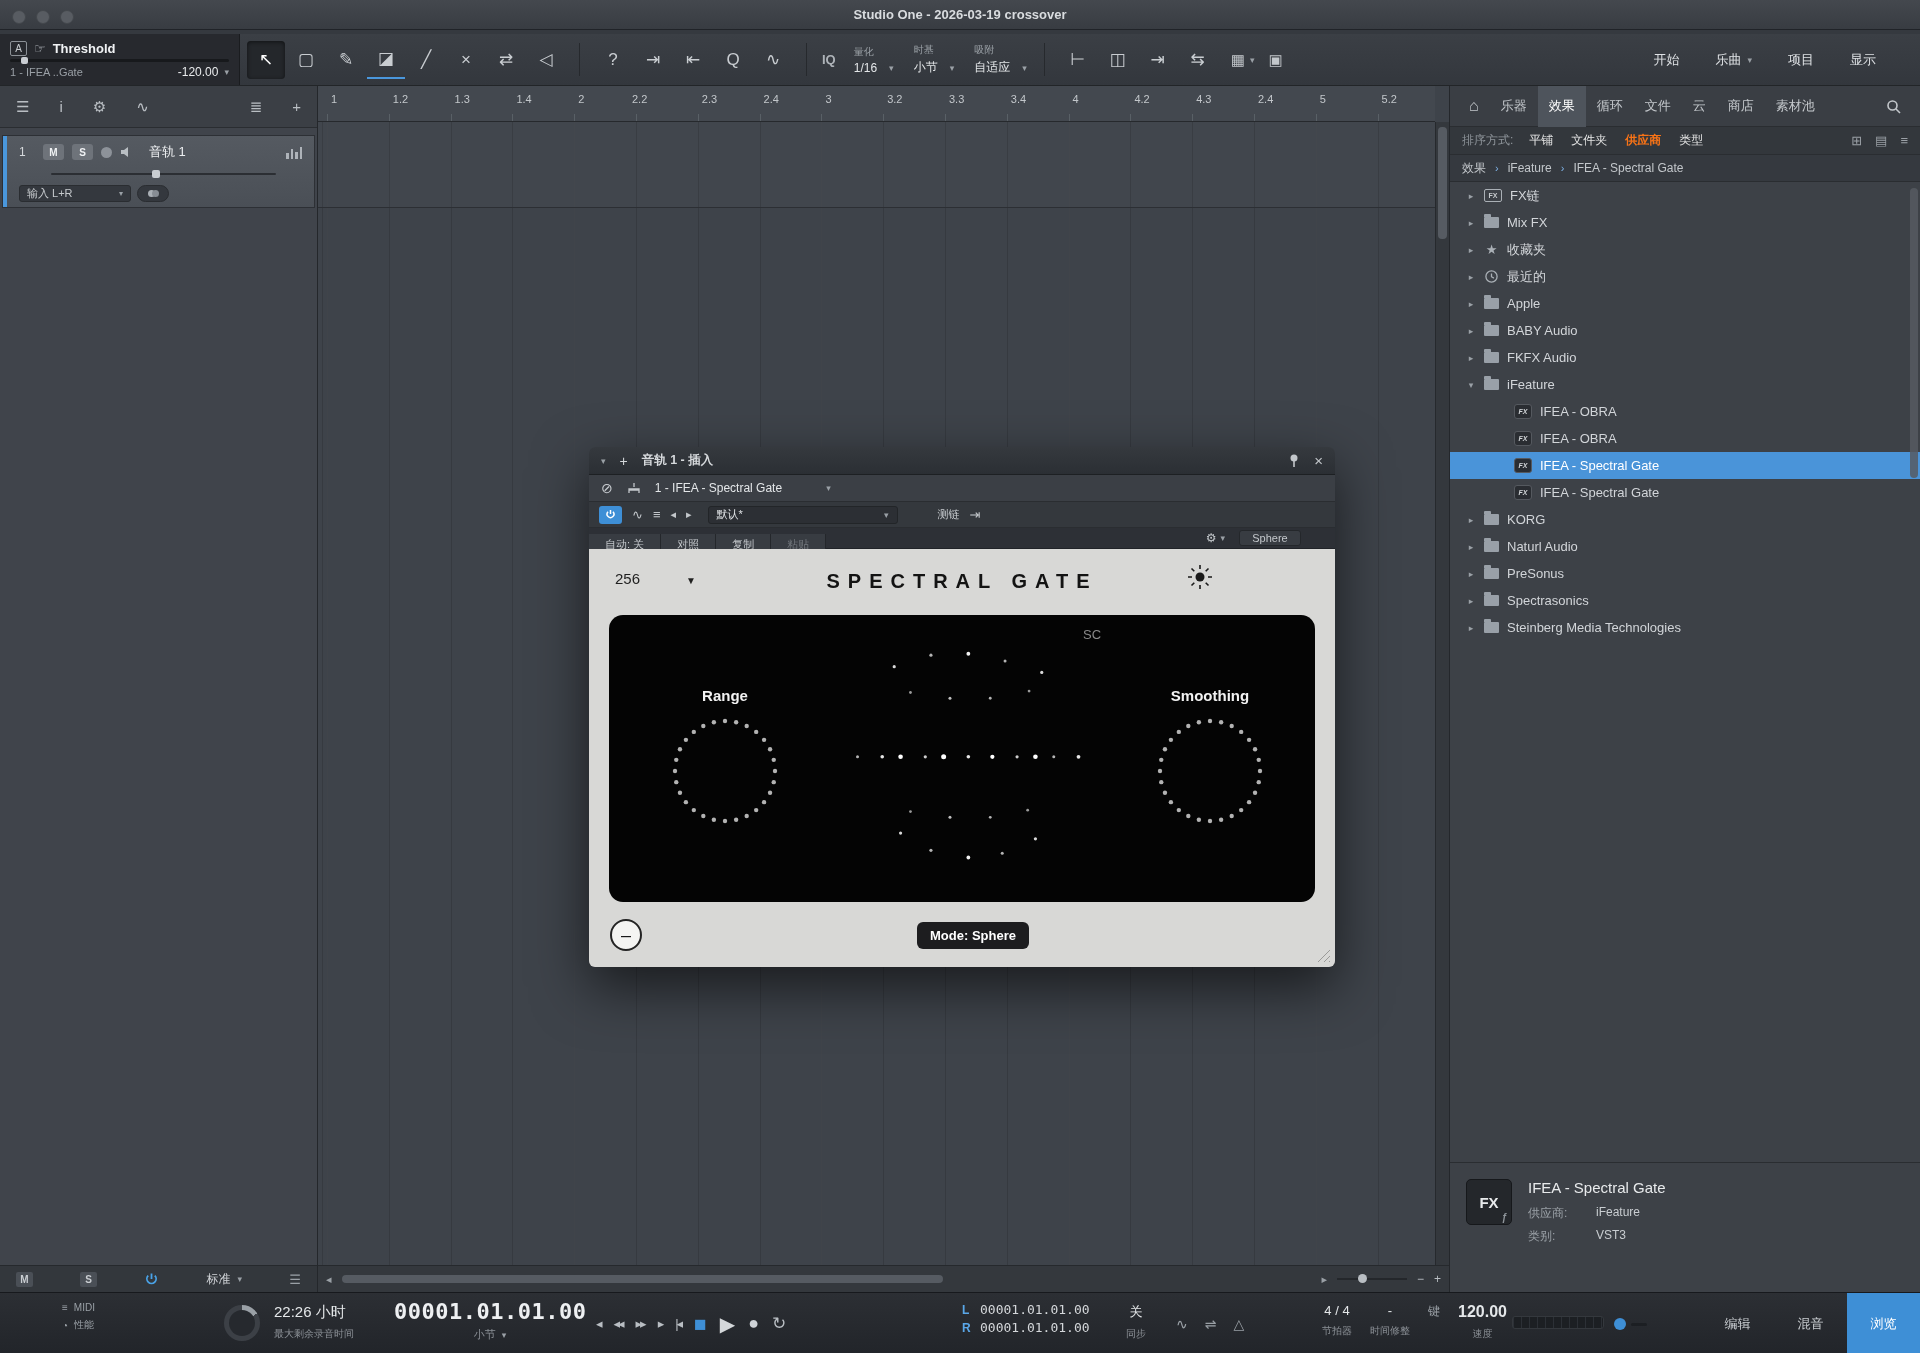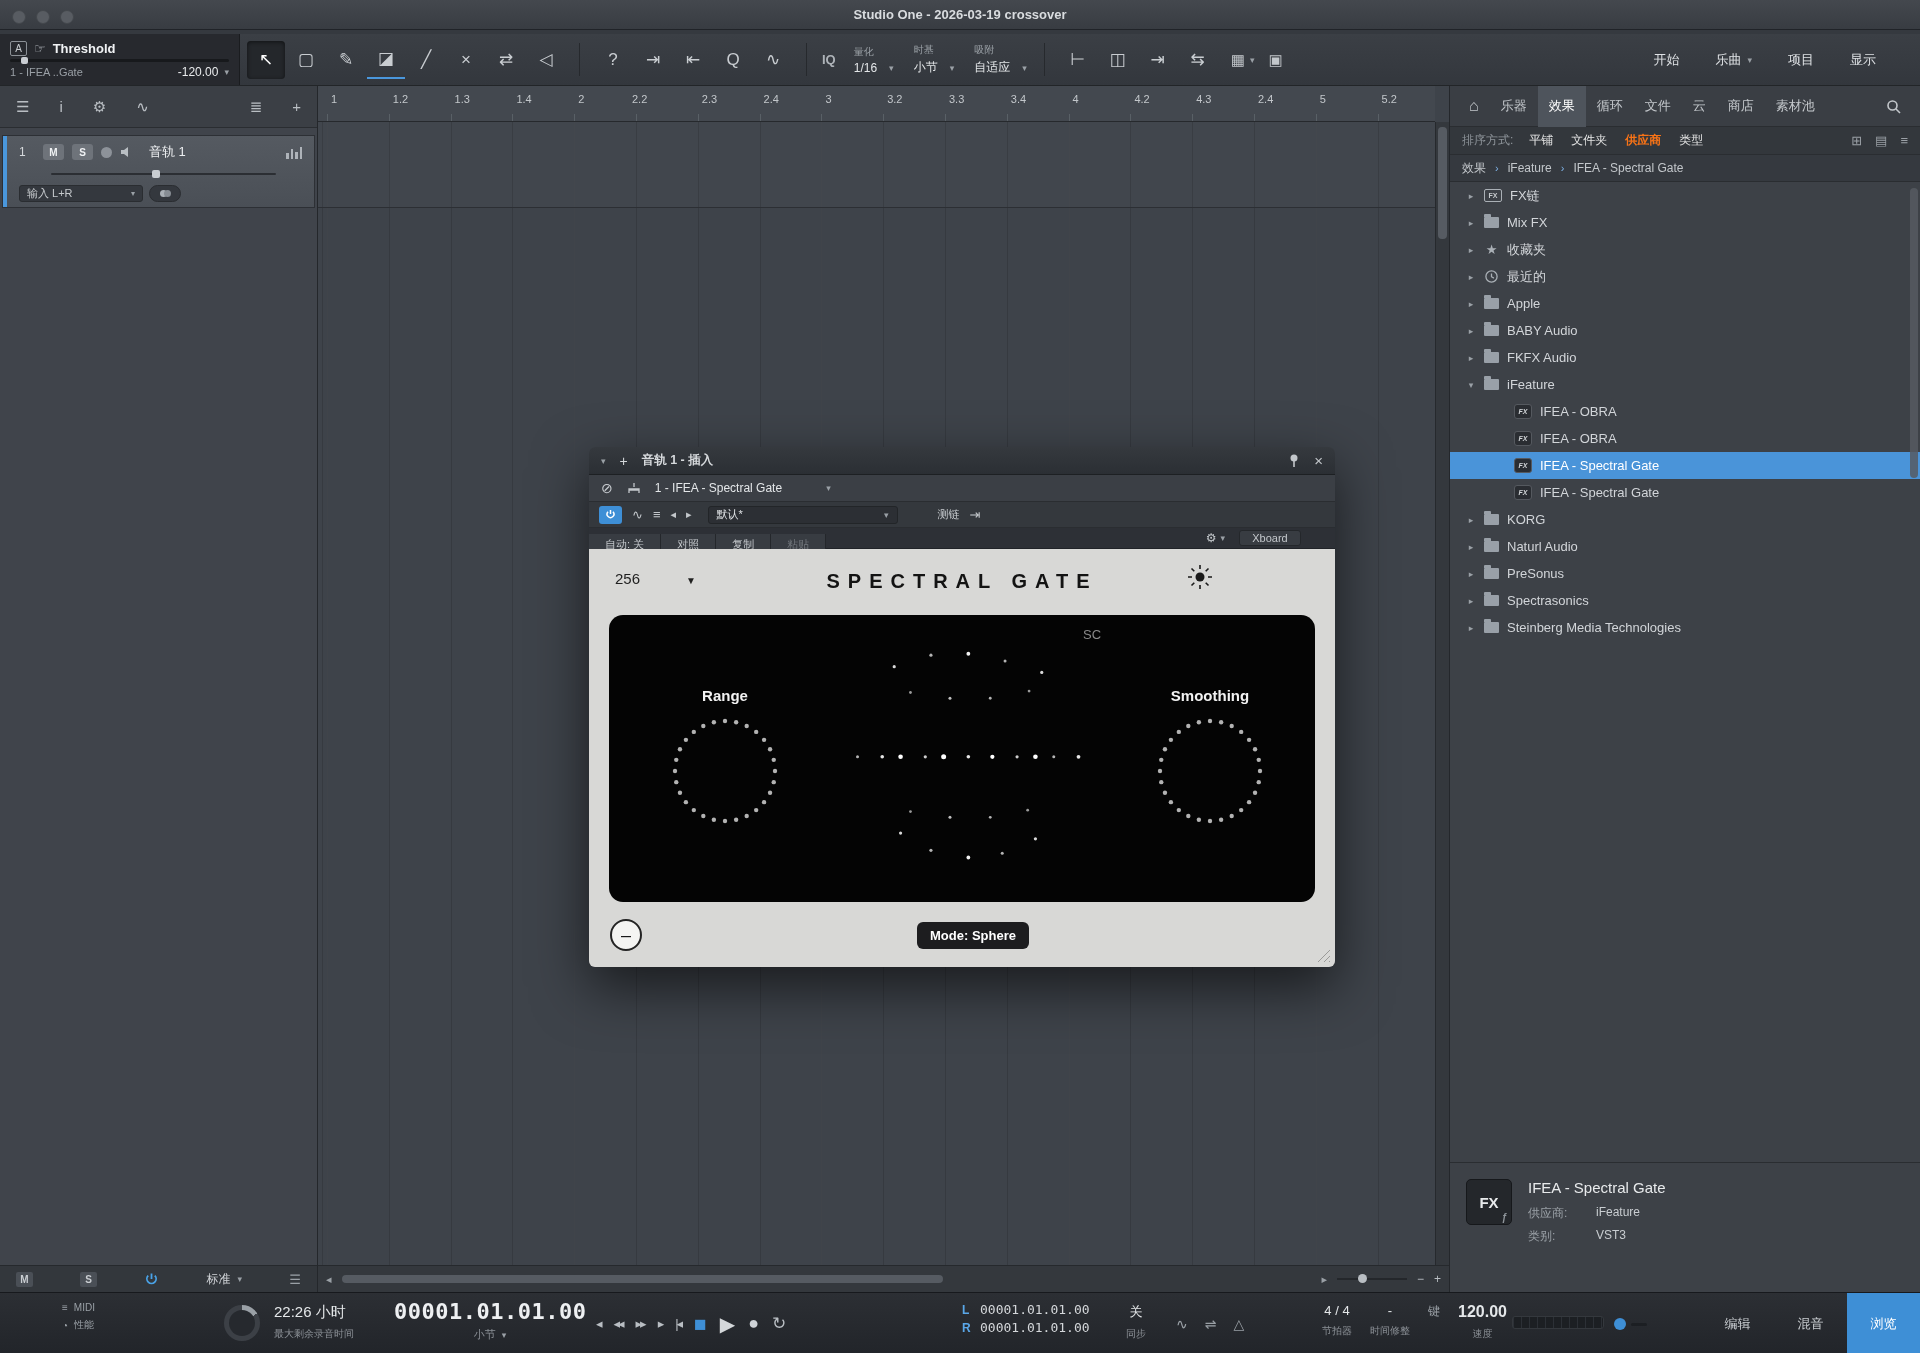--- a/index.html
+++ b/index.html
@@ -55,21 +55,21 @@
   .th-rec { width:11px; height:11px; border-radius:50%; background:#8d9299; }
   .th-name { color:#eceef0; font-size:13px; margin-left:6px; }
   .th-meter { margin-left:auto; margin-right:12px; display:flex; gap:2px; align-items:flex-end; height:13px; }
   .th-meter i { width:2.5px; background:#aeb3b9; display:block; }
   .th-meter i:nth-child(1){height:6px} .th-meter i:nth-child(2){height:10px}
   .th-meter i:nth-child(3){height:7px} .th-meter i:nth-child(4){height:12px}
   .th-fader { height:13px; padding:5px 38px 0 48px; }
   .th-fader .line { position:relative; height:2px; background:#2b2e33; border-radius:1px; }
   .th-fader .handle { position:absolute; left:45%; top:-3px; width:8px; height:8px; background:#c9cdd2; border-radius:2px; }
   .th-r3 { display:flex; align-items:center; gap:6px; padding:4px 10px 0 16px; }
-  .th-input { width:124px; height:17px; background:#34383e; border:1px solid #2a2d31; border-radius:3px; display:flex; align-items:center; padding:0 7px; color:#c6cacd; font-size:11px; }
+  .th-input { width:112px; height:17px; background:#34383e; border:1px solid #2a2d31; border-radius:3px; display:flex; align-items:center; padding:0 7px; color:#c6cacd; font-size:11px; }
   .th-input .caret-sm { margin-left:auto; font-size:8px; }
   .th-stereo { width:32px; height:17px; background:#34383e; border:1px solid #2a2d31; border-radius:9px; display:flex; align-items:center; justify-content:center; }
   .th-stereo i { width:7px; height:7px; border-radius:50%; background:#aab0b6; display:block; }
   .th-stereo i+i { margin-left:-3px; background:#878d94; }
   .lp-bottom { position:absolute; left:0; right:0; bottom:0; height:27px; background:#33373c; border-top:1px solid #26292d; display:flex; align-items:center; justify-content:space-between; padding:0 16px; }
   .lpb-btn { width:17px; height:15px; background:#4a4f56; border-radius:2px; color:#c9cdd1; font-size:10px; font-weight:bold; display:flex; align-items:center; justify-content:center; }
   .lpb-mode { color:#d2d5d9; font-size:12px; display:flex; align-items:center; gap:7px; }
   .lpb-menu { color:#9aa0a6; font-size:13px; }
 
   
@@ -464,21 +464,21 @@
     </div>
     <div class="pw-row4">
       <span class="seg">自动: 关</span>
       <span class="seg">对照</span>
       <span class="seg">复制</span>
       <span class="seg dim">粘贴</span>
       <span class="gear-dd">
         <span>⚙</span>
         <span class="caret-sm">▾</span>
       </span>
-      <span class="xboard">Xboard</span>
+      <span class="xboard">Sphere</span>
     </div>
     <div class="pw-body">
       <span class="fft">256</span>
       <span class="fft-caret">▼</span>
       <div class="sg-title">SPECTRAL GATE</div>
       <svg class="sun" width="26" height="26">
         <circle cx="13" cy="13" r="4.5" fill="#1a1a1a"></circle>
         <g stroke="#1a1a1a" stroke-width="1.6">
           <path d="M13 1v4M13 21v4M1 13h4M21 13h4M4.5 4.5l2.8 2.8M18.7 18.7l2.8 2.8M21.5 4.5l-2.8 2.8M7.3 18.7l-2.8 2.8"></path>
         </g>

